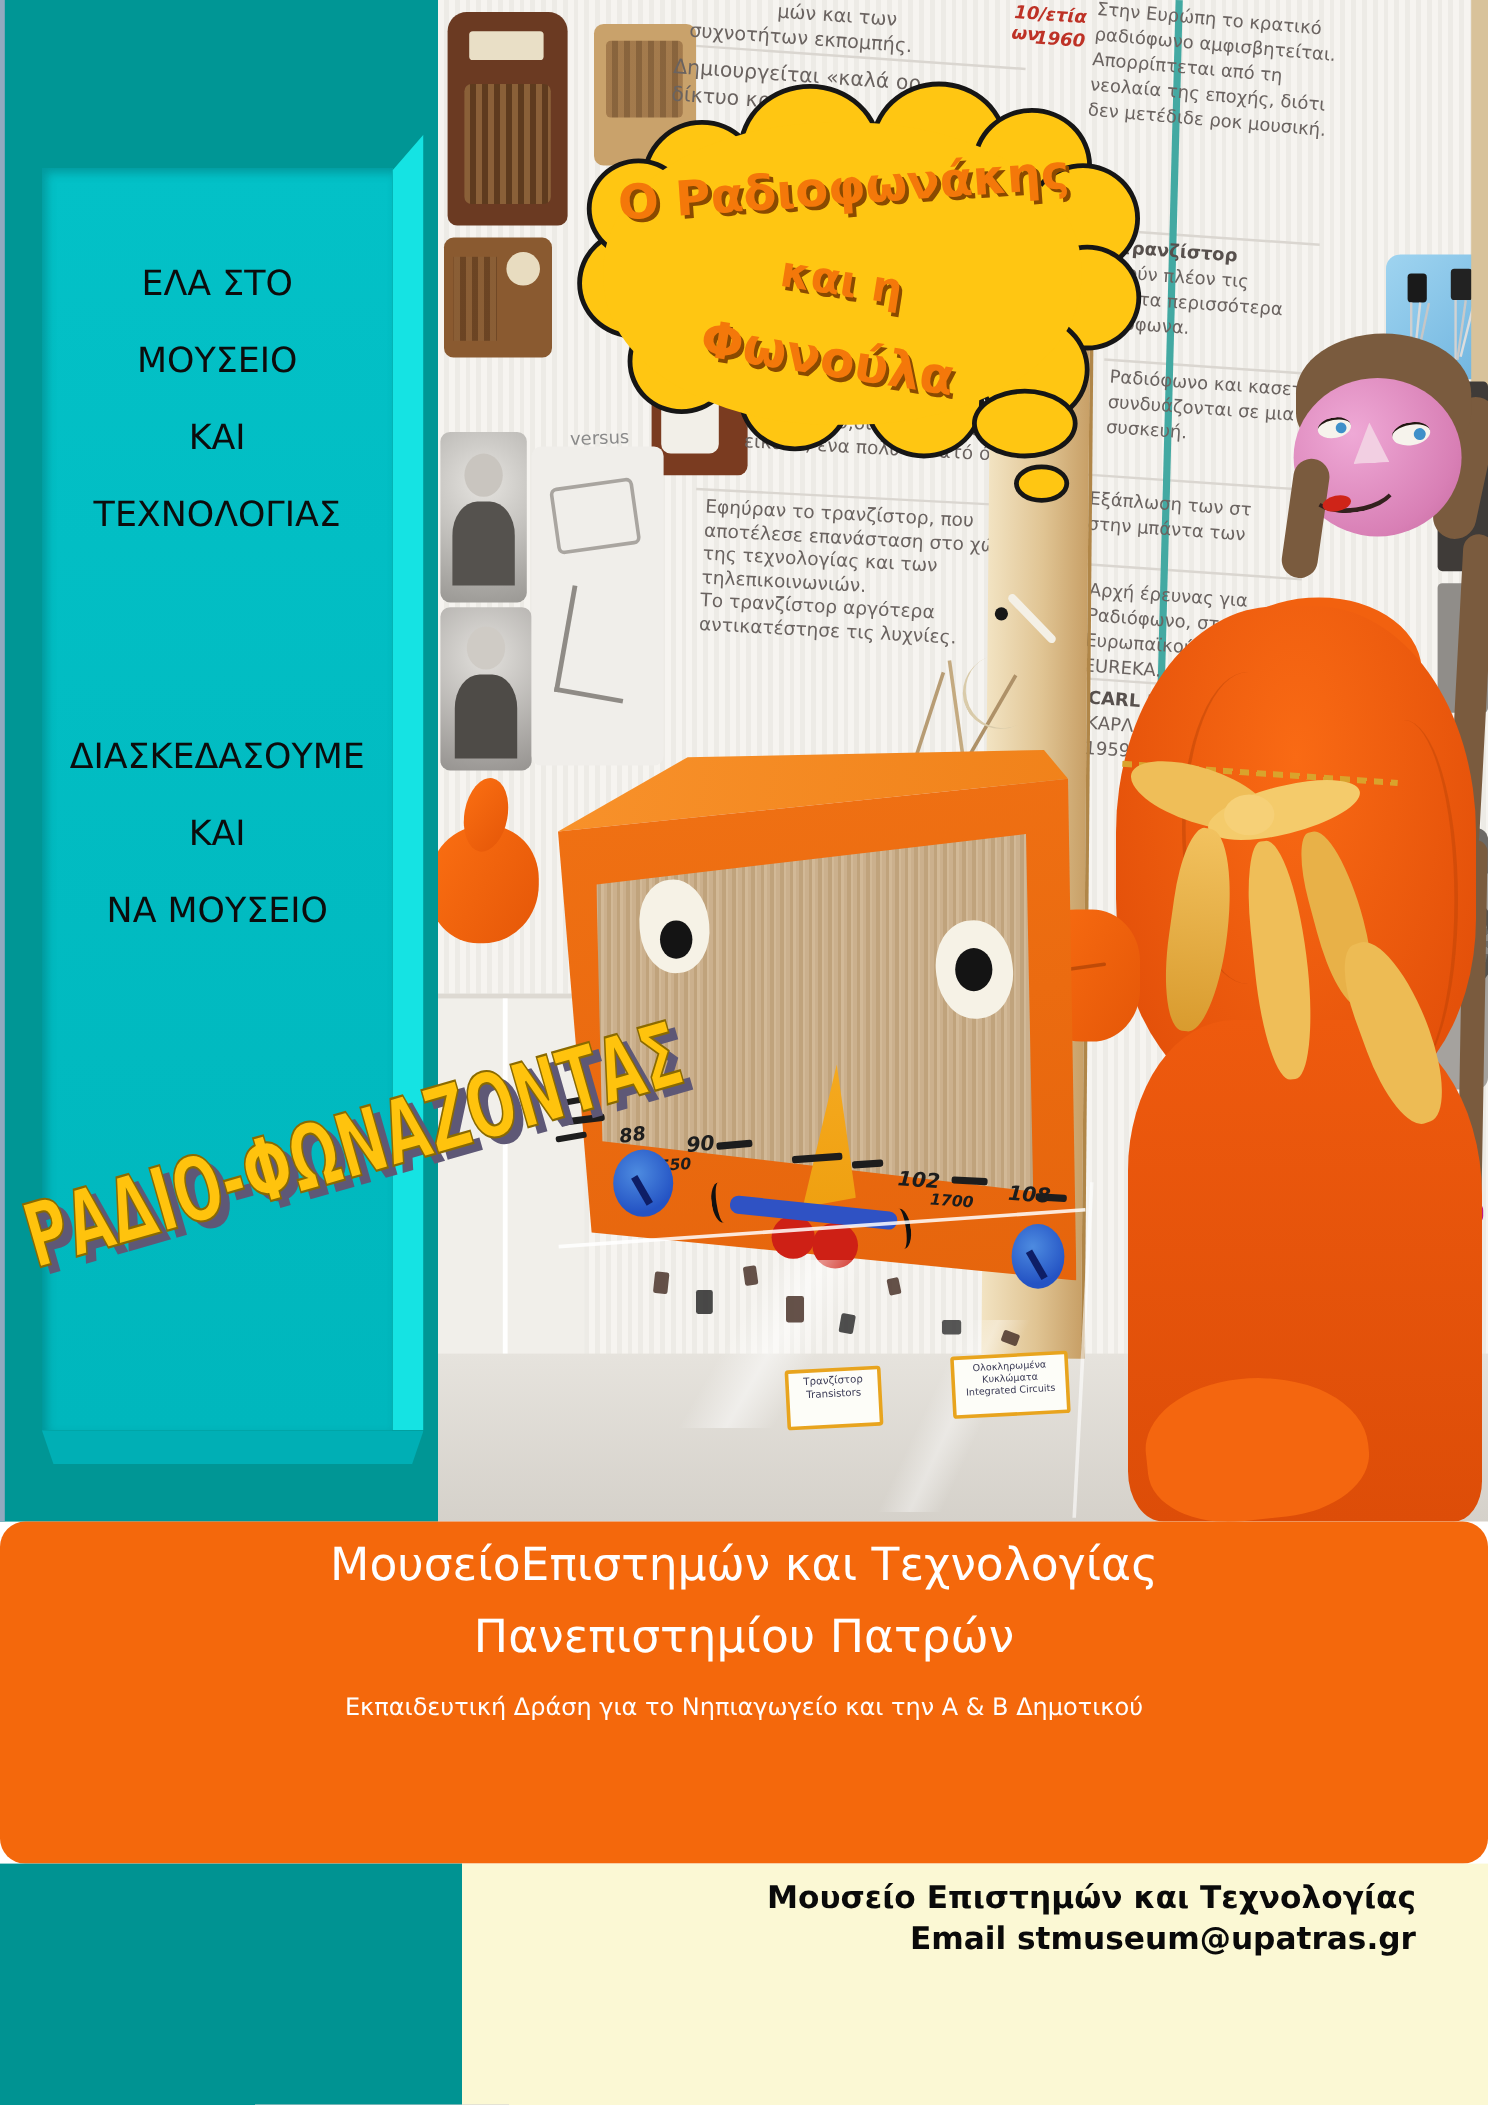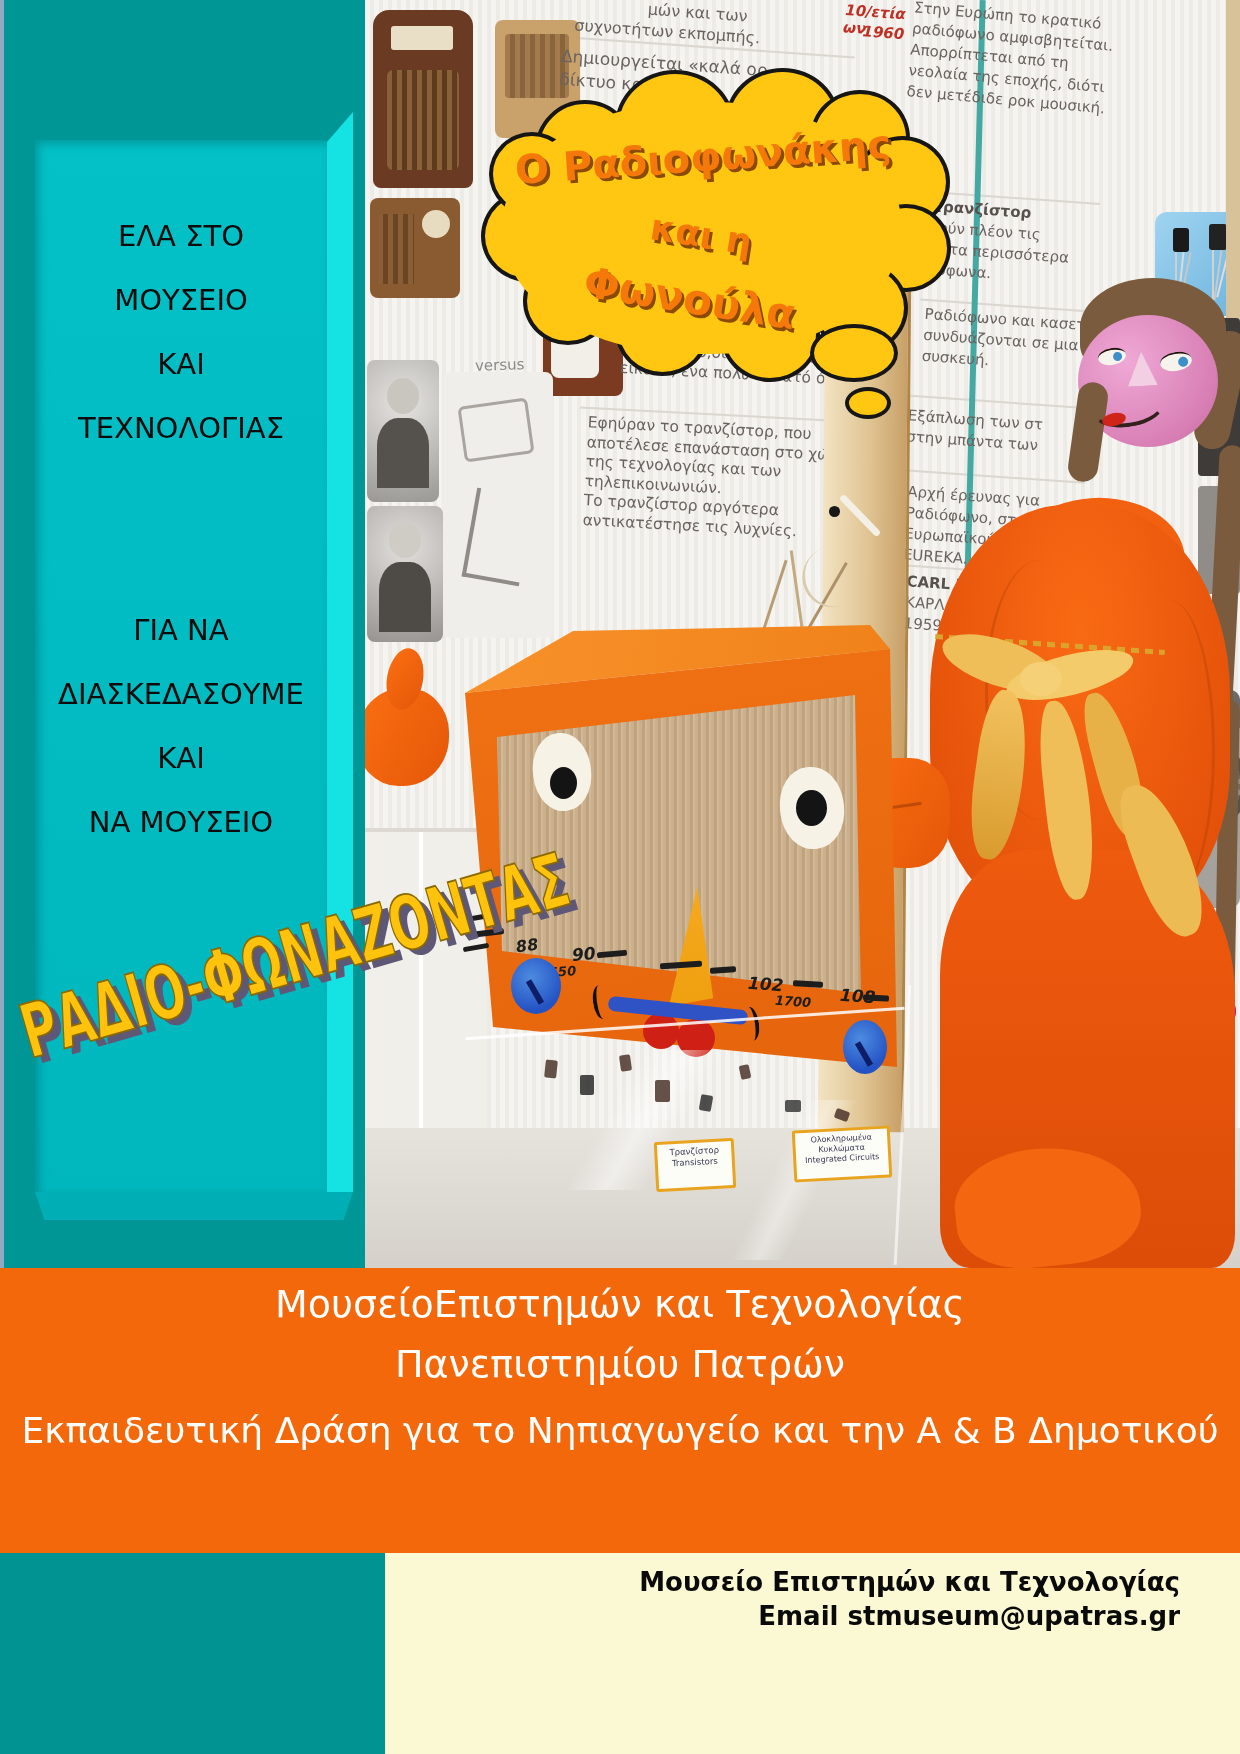--- a/index.html
+++ b/index.html
@@ -58,24 +58,24 @@
   .cb{position:absolute;background:#FFC612;border:4px solid #161616;border-radius:50%;}
   .cloud-text{position:absolute;font-weight:bold;color:#F4780A;
       text-shadow:3px 3px 0 #8a4a00;white-space:nowrap;}
   
   #wordart{left:12px;top:928px;width:560px;text-align:center;
       transform:rotate(-16deg) scaleY(1.55);transform-origin:50% 50%;
       font-size:48px;font-weight:bold;color:#FFC30D;letter-spacing:0px;
       -webkit-text-stroke:1.2px #8A6A00;
       text-shadow:6px 5px 0 #5E5876;white-space:nowrap;z-index:30;}
   
-  #band{left:0;top:1268px;width:1240px;height:285px;background:#F4680C;color:#fff;text-align:center;}
+  #band{left:0;top:1268px;width:1240px;height:285px;background:#F4680C;color:#fff;text-align:center;border-radius:21px;}
   #band .t1{position:absolute;left:0;top:14px;width:100%;font-size:38px;}
   #band .t2{position:absolute;left:0;top:74px;width:100%;font-size:38px;}
-  #band .sub{position:absolute;left:0;top:142px;width:100%;font-size:36px;}
+  #band .sub{position:absolute;left:0;top:142px;width:100%;font-size:20px;}
   #band .prog{position:absolute;left:0;top:188px;width:100%;font-size:42px;font-weight:bold;
       color:#2F75B5;text-shadow:2px 2px 0 #C9C9C9;}
   #foot-teal{left:0;top:1553px;width:385px;height:201px;background:#009392;}
   #foot-cream{left:385px;top:1553px;width:855px;height:201px;background:#FBF8D4;
       padding:12px 60px 0 0;text-align:right;color:#0a0a0a;font-weight:bold;font-size:26px;}
   #foot-cream .fline{line-height:34px;white-space:nowrap;}
   .case-card{position:absolute;background:#FDFDF8;border:3px solid #E8A41E;border-radius:3px;
       text-align:center;color:#3A3A55;padding-top:3px;}
   .case-card .cline{line-height:1.25;white-space:nowrap;}
   .comp{position:absolute;background:#4A342A;opacity:.85;border-radius:2px;}
@@ -90,21 +90,20 @@
   <div class="abs sb-face"></div>
   <div class="abs sb-bevel-r"></div>
   <div class="abs sb-bevel-b"></div>
   <div class="abs invite" style="top:204px;">
       <div class="line">ΕΛΑ ΣΤΟ</div>
       <div class="line">ΜΟΥΣΕΙΟ</div>
       <div class="line">ΚΑΙ</div>
       <div class="line">ΤΕΧΝΟΛΟΓΙΑΣ</div>
     </div>
   <div class="abs invite" style="top:598px;">
-      <div class="line">ΓΙΑ ΝΑ</div>
       <div class="line">ΔΙΑΣΚΕΔΑΣΟΥΜΕ</div>
       <div class="line">ΚΑΙ</div>
       <div class="line">ΝΑ ΜΟΥΣΕΙΟ</div>
     </div>
 
   <div class="abs" id="photo">
     <div class="abs panel"></div>
 
     <div class="abs rule" style="left:190px;top:46px;width:300px;transform:rotate(4deg);"></div>
     <div class="abs rule" style="left:255px;top:318px;width:215px;transform:rotate(3deg);"></div>

